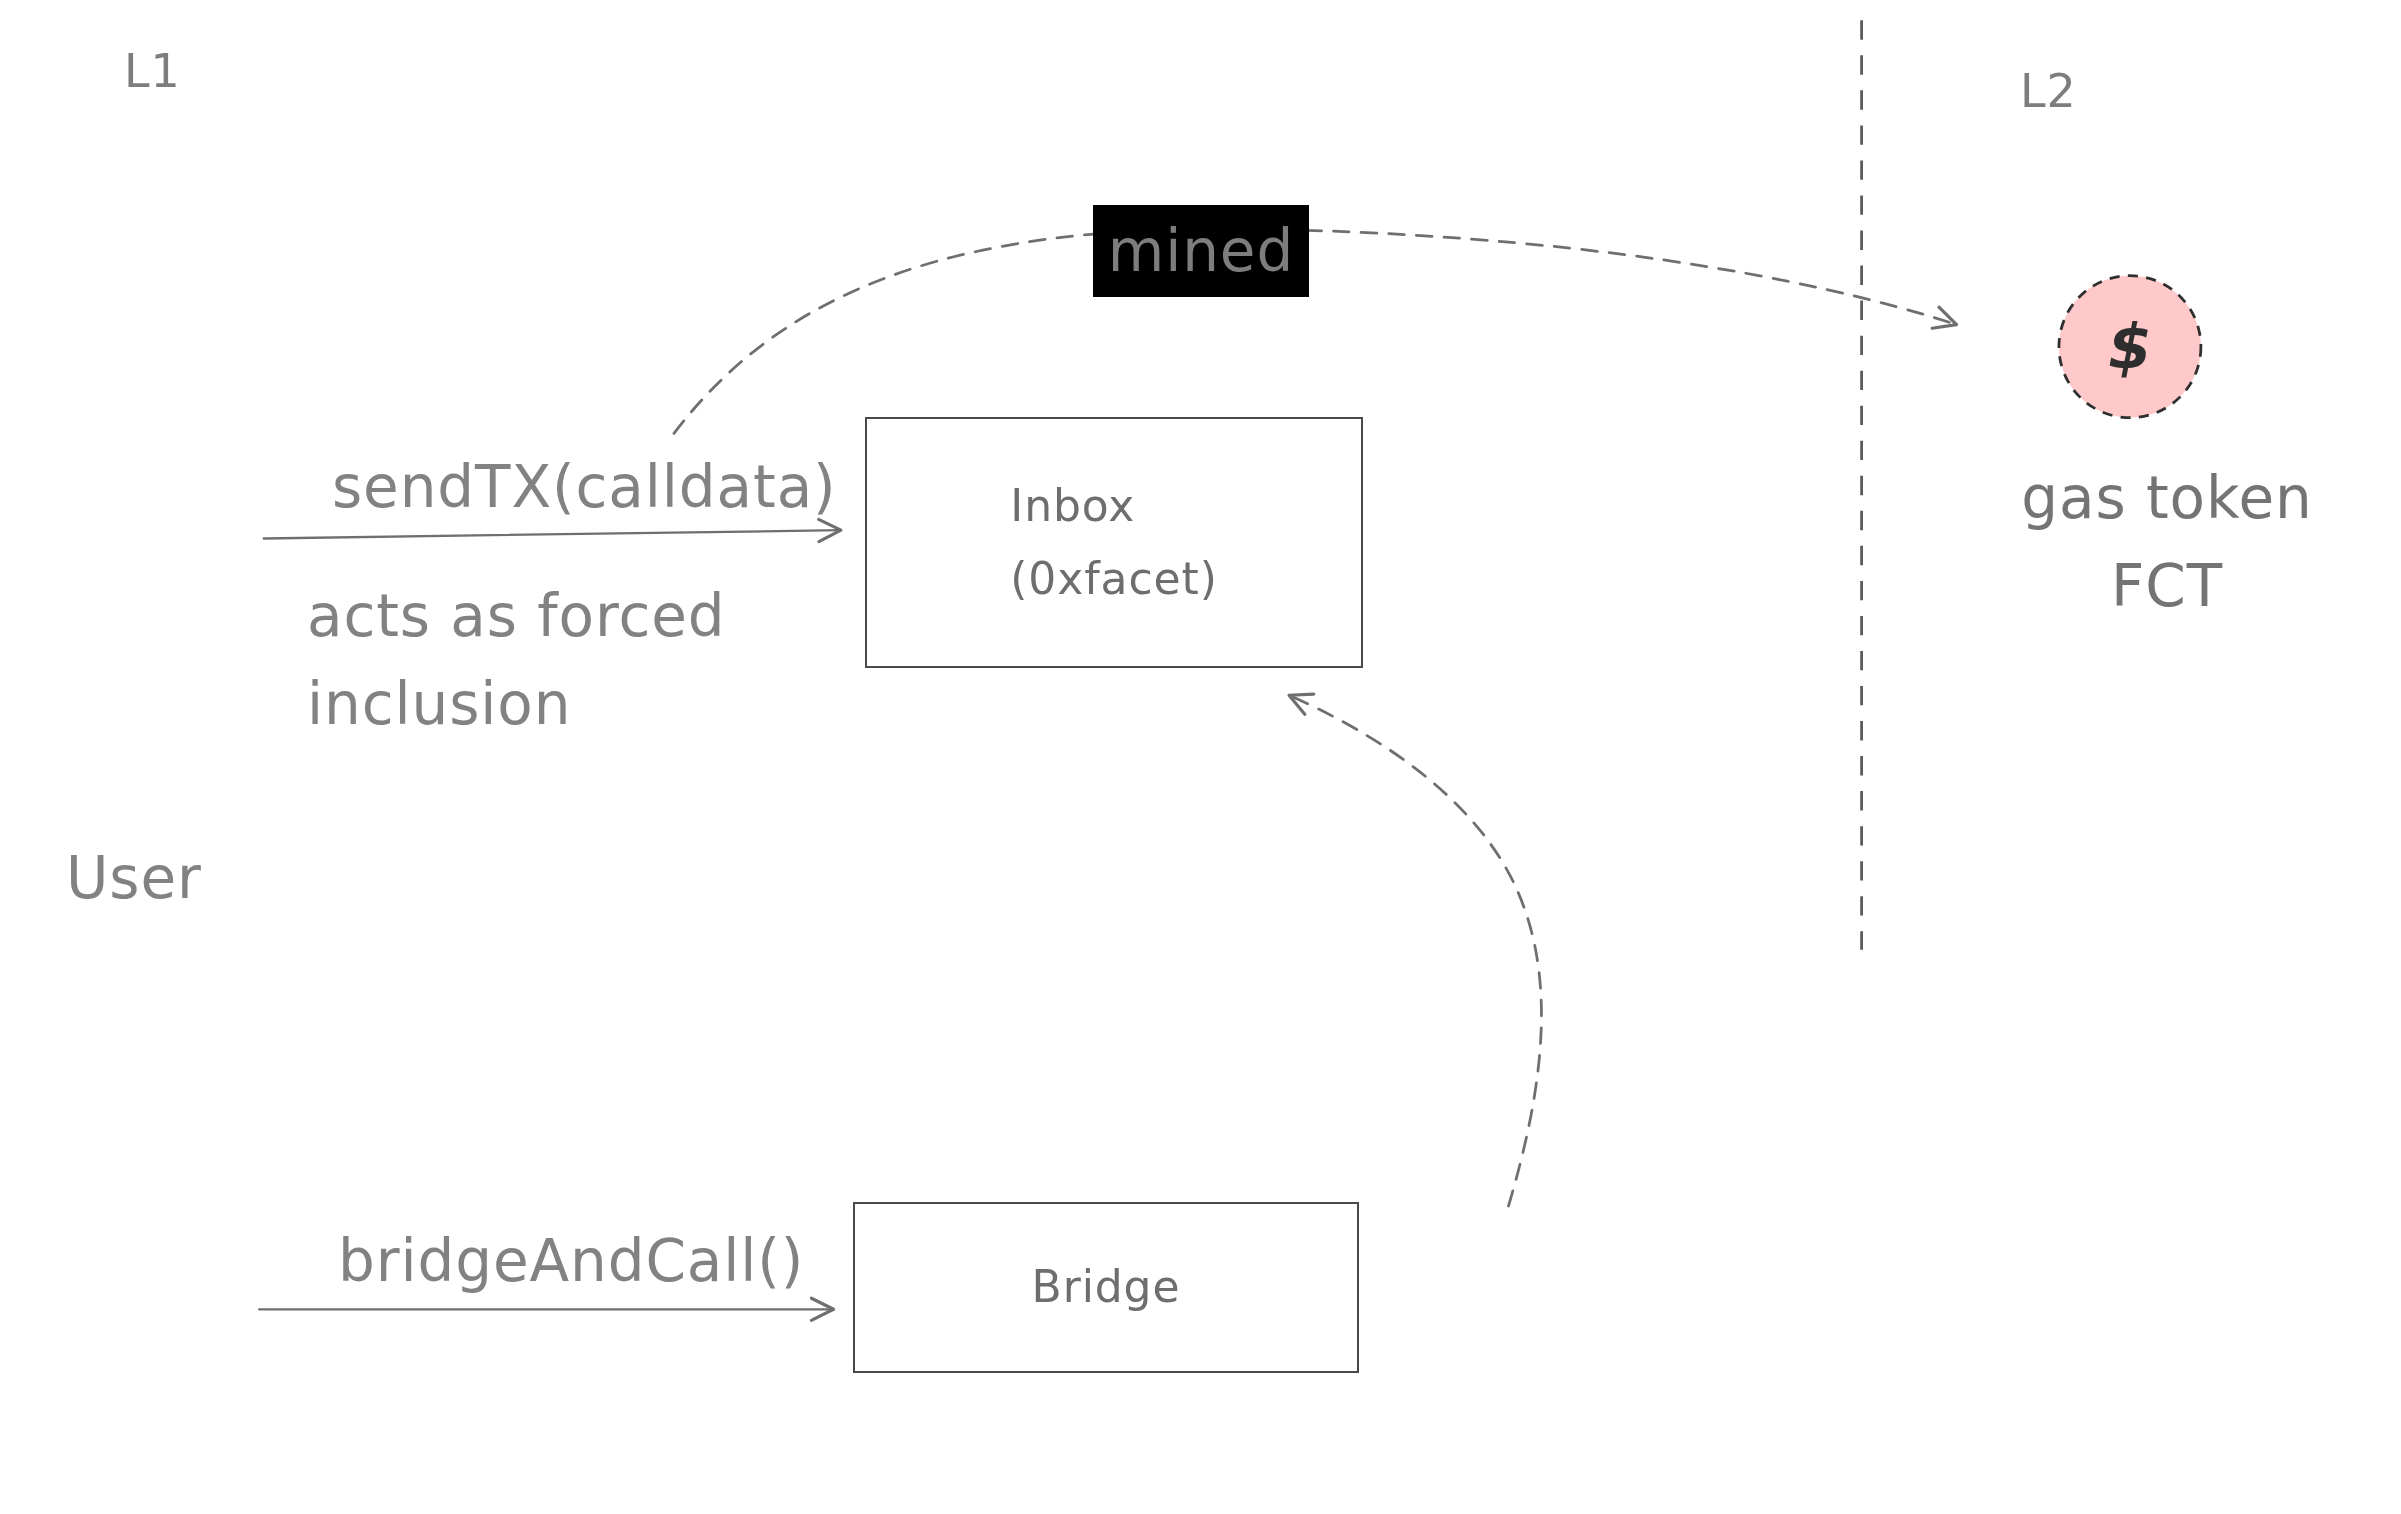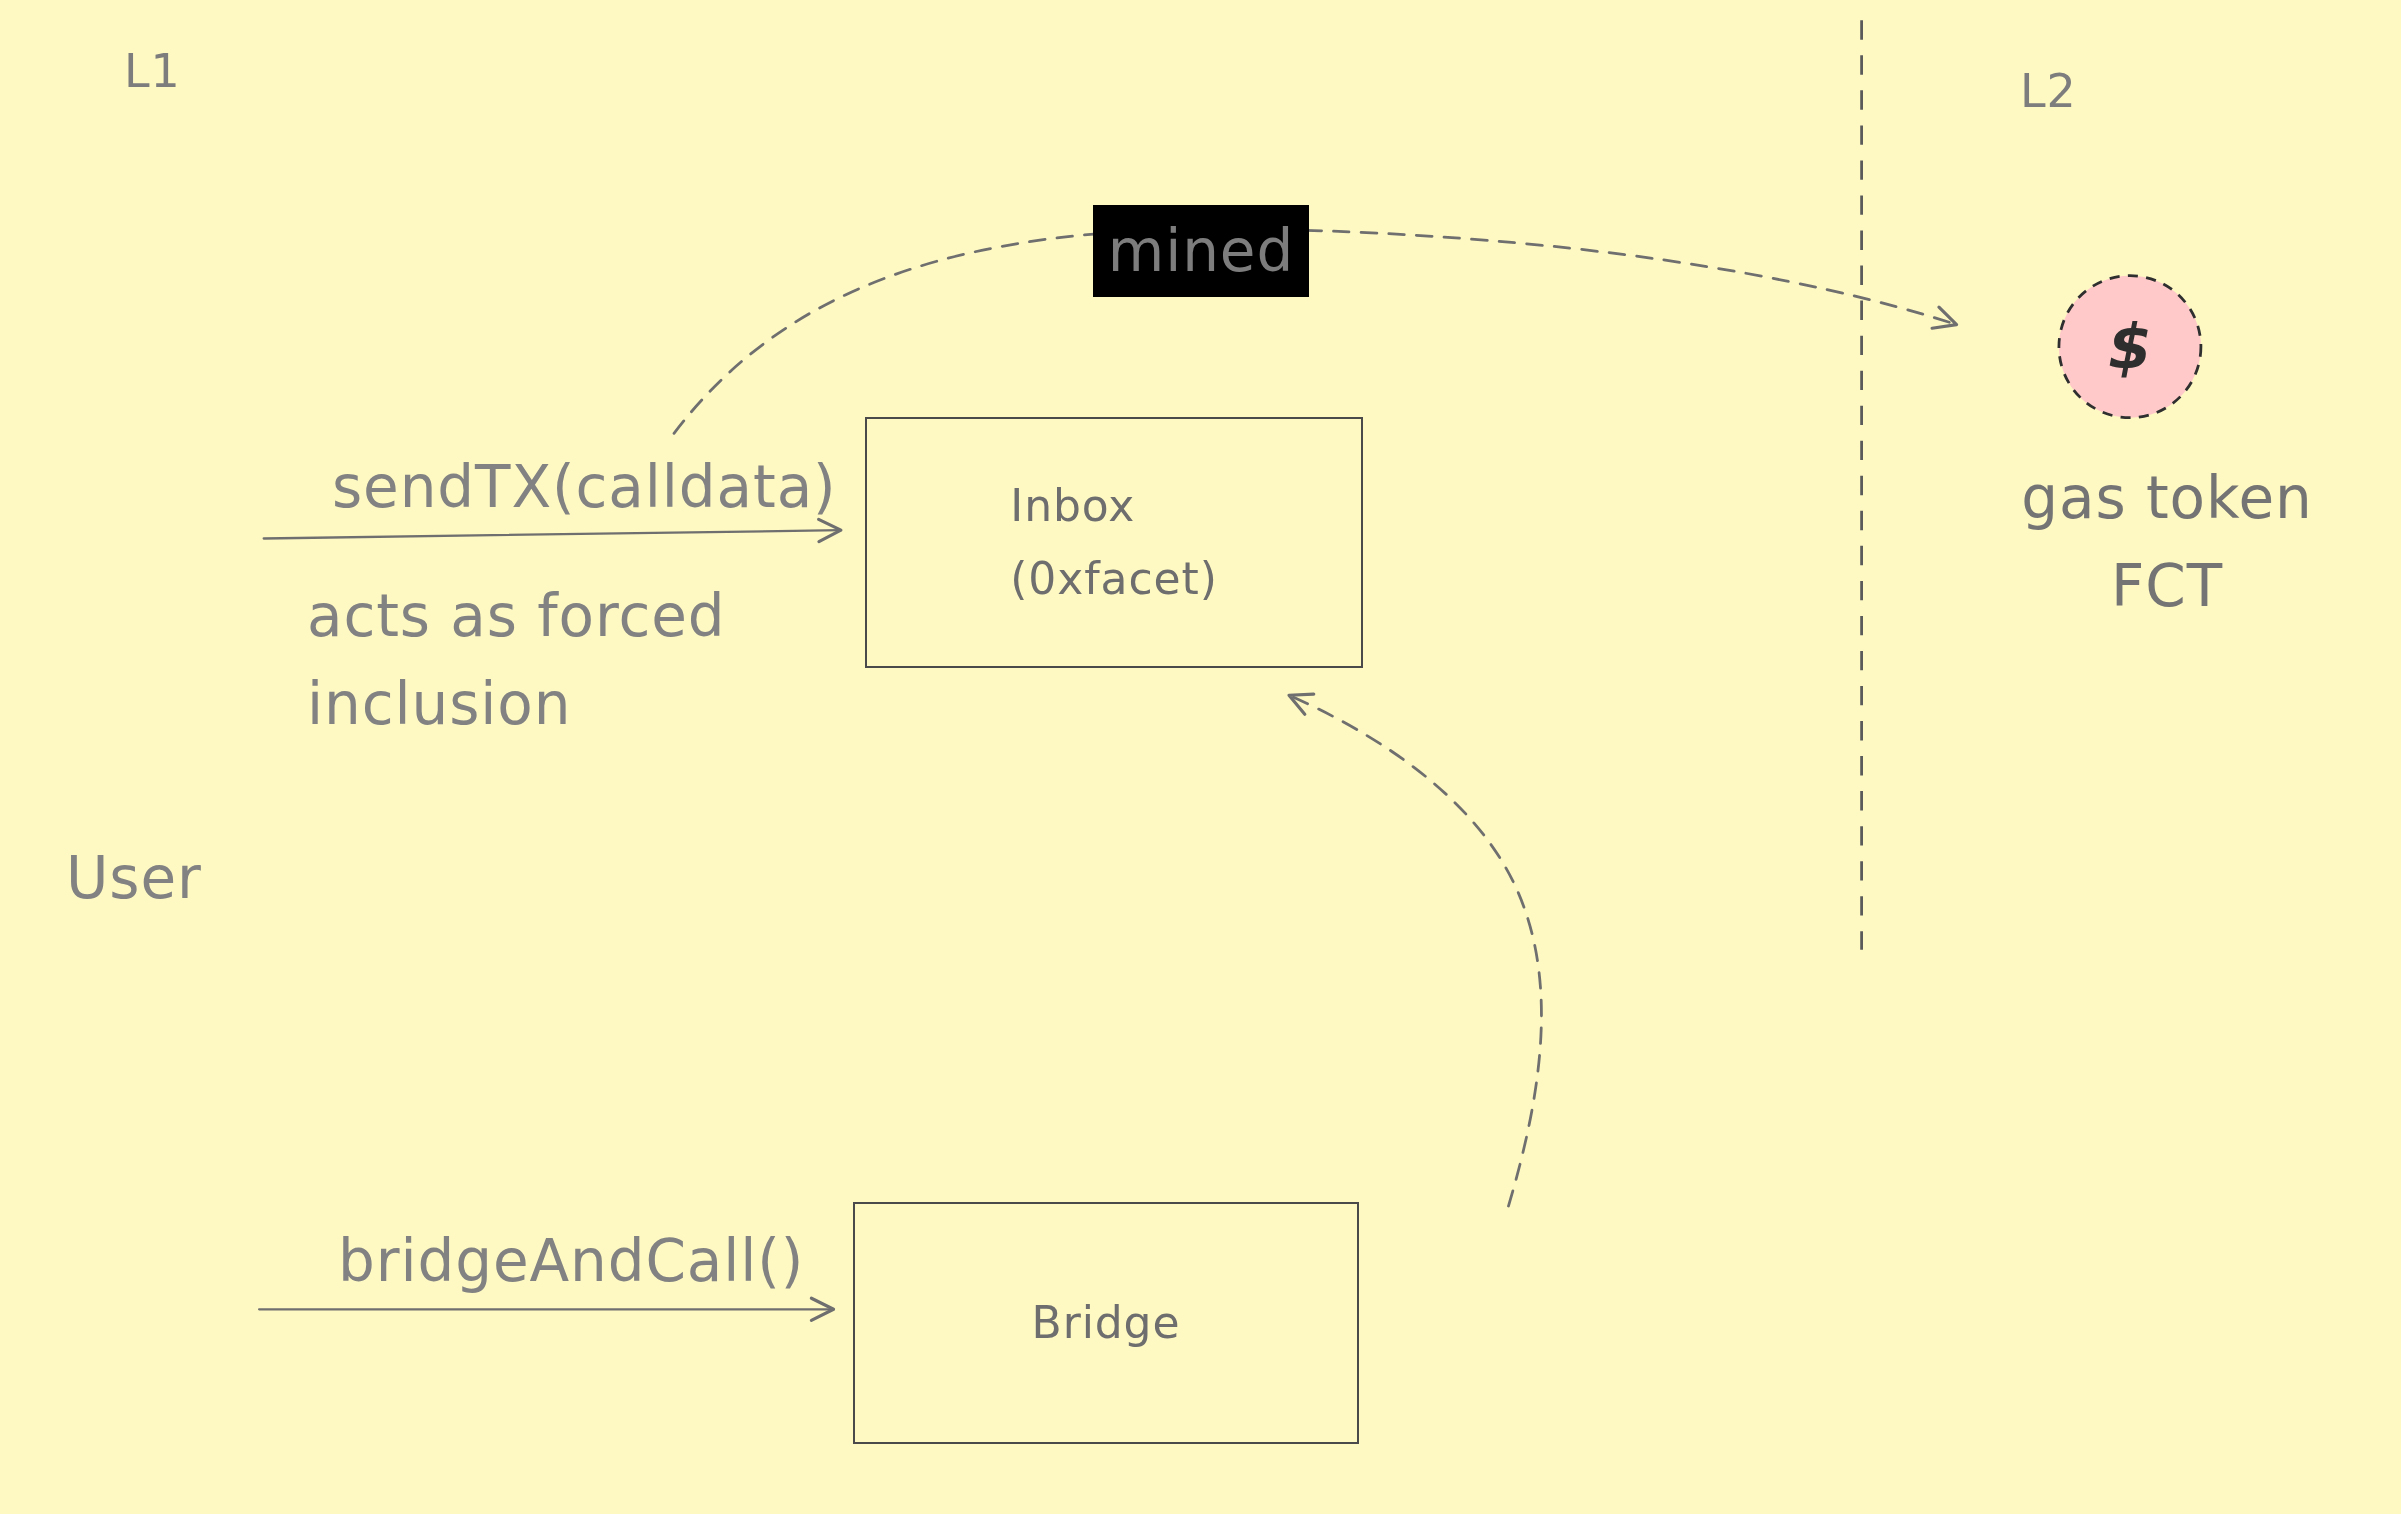--- a/index.html
+++ b/index.html
@@ -8,21 +8,21 @@
     background: #000000;
     width: 2401px;
     height: 1514px;
     overflow: hidden;
     font-family: "DejaVu Sans", "Liberation Sans", sans-serif;
   }
   .canvas {
     position: relative;
     width: 2401px;
     height: 1514px;
-    background: #fef9c3;
+    background: #ffffff;
   }
   svg.layer {
     position: absolute;
     left: 0; top: 0;
   }
   .dashed {
     fill: none;
     stroke: #6f6f6f;
     stroke-width: 3;
     stroke-dasharray: 17 13;
@@ -123,21 +123,21 @@
   <div class="label" style="left:307px; top:572px;">acts as forced
 inclusion</div>
 
   <div class="label" style="left:332px; top:443px;">sendTX(calldata)</div>
 
   <div class="box" style="left:865px; top:417px; width:498px; height:251px;">Inbox
 (0xfacet)</div>
 
   <div class="label" style="left:338px; top:1217px;">bridgeAndCall()</div>
 
-  <div class="box" style="left:853px; top:1202px; width:506px; height:242px;">Bridge</div>
+  <div class="box" style="left:853px; top:1202px; width:506px; height:171px;">Bridge</div>
 
 
   <div class="dollar">$</div>
 
   <div class="label caption-center" style="left:1964px; top:454px; width:406px; color:#747474;">gas token FCT</div>
 
 </div>
 
 
 </body></html>

